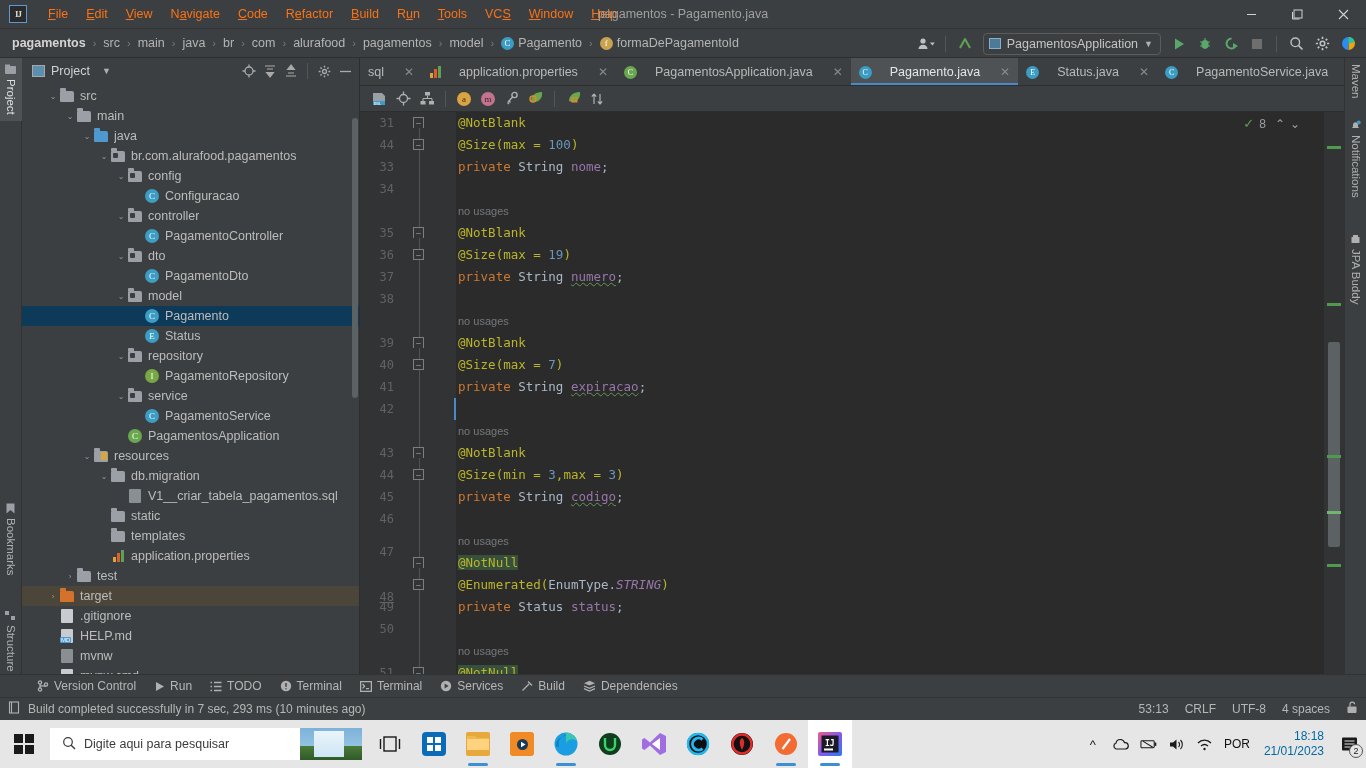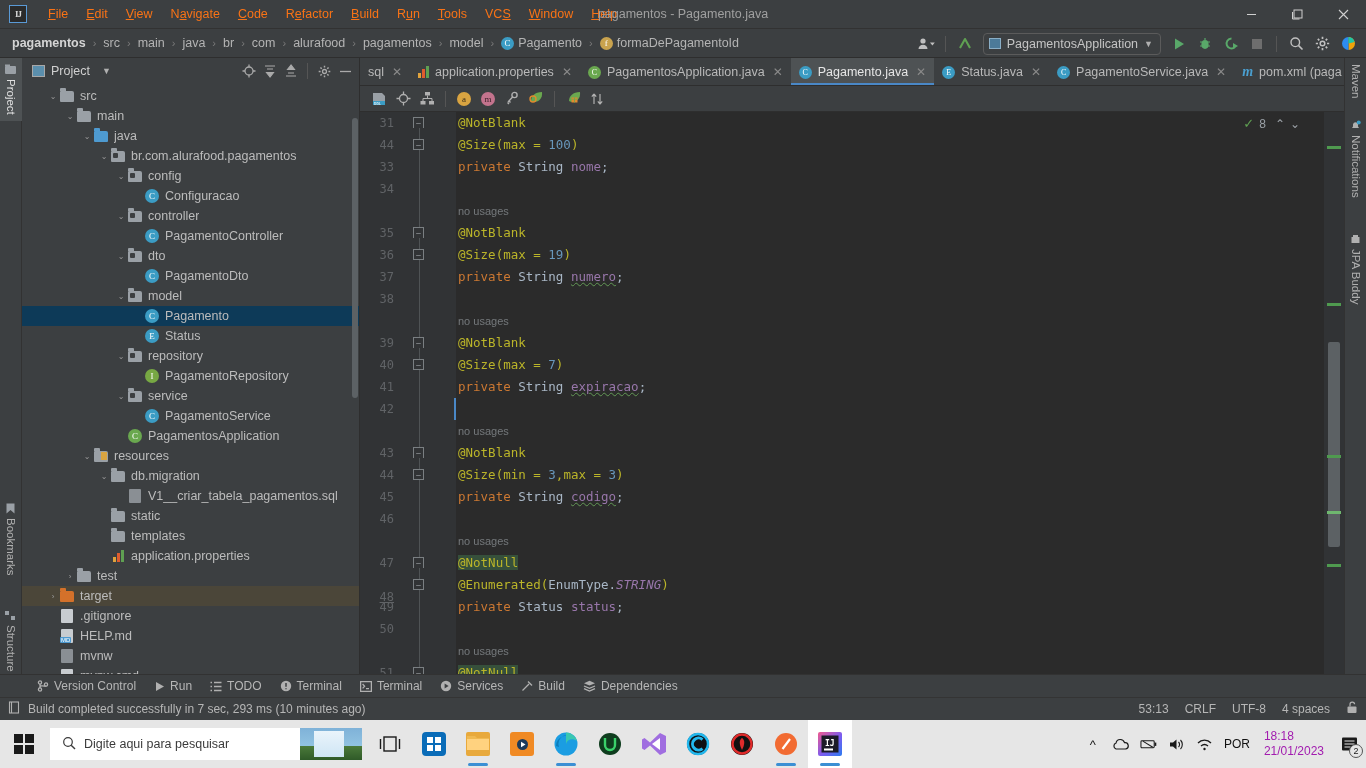--- a/index.html
+++ b/index.html
@@ -176,21 +176,21 @@
   
   .editor-area {
     position: absolute; top: 58px; left: 360px; width: 984px; height: 630px;
     background: #2b2b2b;
   }
   .tabs {
     height: 28px; background: #3c3f41; display: flex; align-items: stretch;
     border-bottom: 1px solid #2e2e2e; overflow: hidden; position: relative;
   }
   .tab {
-    display: flex; align-items: center; gap: 6px; padding: 0 8px;
+    display: flex; align-items: center; gap: 18px; padding: 0 8px;
     font-size: 12.5px; color: #b9b9b9; white-space: nowrap; position: relative; justify-content: space-between;
   }
   .tab.active { background: #4e5254; color: #e6e6e6; }
   .tab.active::after {
     content:''; position:absolute; left:0; right:0; bottom:0; height:2px; background:#4a88c7;
   }
   .tab .tclose { color: #8a8a8a; font-size: 12px; margin-left: 2px; }
   .m-ico { font-family: "Liberation Serif", serif; font-style: italic; font-weight: bold; color: #4a9fd0; font-size: 14px; }
 
   
@@ -331,21 +331,21 @@
     content:''; position:absolute; bottom:2px; left:12px; width:20px; height:3px;
     background:#3b8fd4; border-radius:2px;
   }
   .tb-ico.active { background: #ffffff; }
   .sq { width: 24px; height: 24px; border-radius: 4px; }
   .tray {
     margin-left: auto; display: flex; align-items: center; gap: 10px;
     padding-right: 6px; color: #111; font-size: 12px;
   }
   .tray-ico { width: 18px; display: flex; align-items: center; justify-content: center; font-size: 13px; color:#1a1a1a; }
-  .clock { text-align: left; line-height: 15px; font-size: 12px; color: #a21caf; padding: 0 4px; }
+  .clock { text-align: right; line-height: 15px; font-size: 12px; color: #0369a1; padding: 0 4px; }
   .notif-badge {
     position: relative; width: 22px; height: 22px; display:flex;align-items:center;justify-content:center;
   }
   .notif-count {
     position:absolute; right:-3px; bottom:-3px; width:14px; height:14px; border-radius:50%;
     border:1px solid #555; background:#e6e6e6; font-size:9px; display:flex;align-items:center;justify-content:center;
     color:#1a1a1a;
   }
 </style>
 </head>
@@ -924,21 +924,21 @@
           <div class="ln" style="top: 242px; line-height: 22px;">40</div>
           <div class="fold-mk " style="top: 247px;">−</div>
           <div class="ln" style="top: 264px; line-height: 22px;">41</div>
           <div class="ln" style="top: 286px; line-height: 22px;">42</div>
           <div class="ln" style="top: 330px; line-height: 22px;">43</div>
           <div class="fold-mk down" style="top: 335px;">−</div>
           <div class="ln" style="top: 352px; line-height: 22px;">44</div>
           <div class="fold-mk " style="top: 357px;">−</div>
           <div class="ln" style="top: 374px; line-height: 22px;">45</div>
           <div class="ln" style="top: 396px; line-height: 22px;">46</div>
-          <div class="ln" style="top: 440px; line-height: 22px;">47</div>
+          <div class="ln" style="top: 429px; line-height: 22px;">47</div>
           <div class="fold-mk down" style="top: 445px;">−</div>
           <div class="ln" style="top: 474px; line-height: 22px; text-decoration: underline;">48</div>
           <div class="fold-mk " style="top: 467px;">−</div>
           <div class="ln" style="top: 484px; line-height: 22px;">49</div>
           <div class="ln" style="top: 506px; line-height: 22px;">50</div>
           <div class="ln" style="top: 550px; line-height: 22px;">51</div>
           <div class="fold-mk down" style="top: 555px;">−</div>
         </div>
       <div class="code-lines" id="codelines">
           <div class="cline"><span class="tok-ann">@NotBlank</span></div>

